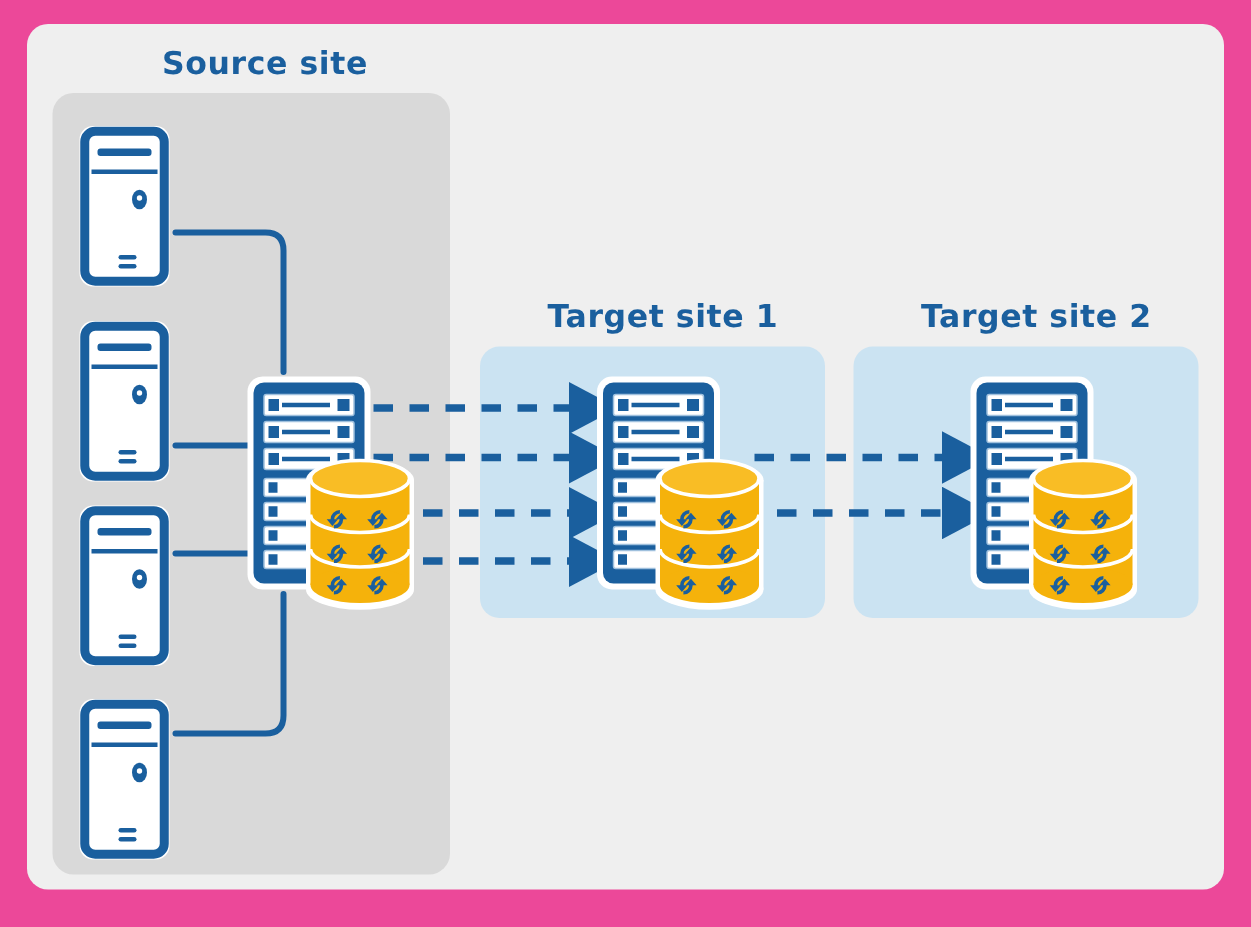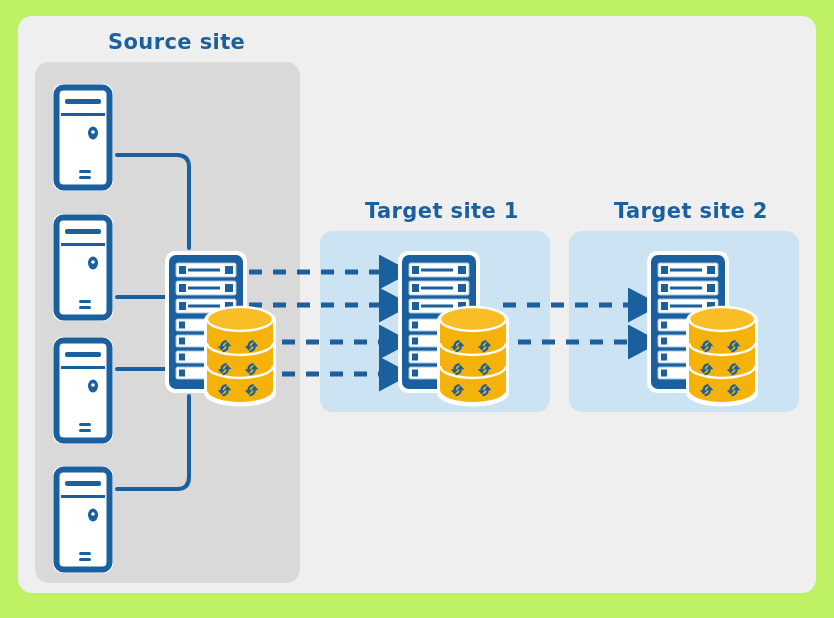--- a/index.html
+++ b/index.html
@@ -10,21 +10,21 @@
   body {
     width: 834px;
     height: 618px;
     font-family: "DejaVu Sans", "Liberation Sans", sans-serif;
     overflow: hidden;
   }
   #stage {
     position: relative;
     width: 834px;
     height: 618px;
-    background: #bef264;
+    background: #ec4899;
   }
   #stage svg {
     display: block;
   }
   .lbl {
     font-family: "DejaVu Sans", "Liberation Sans", sans-serif;
     font-weight: bold;
     font-size: 21px;
     letter-spacing: 0.4px;
   }

